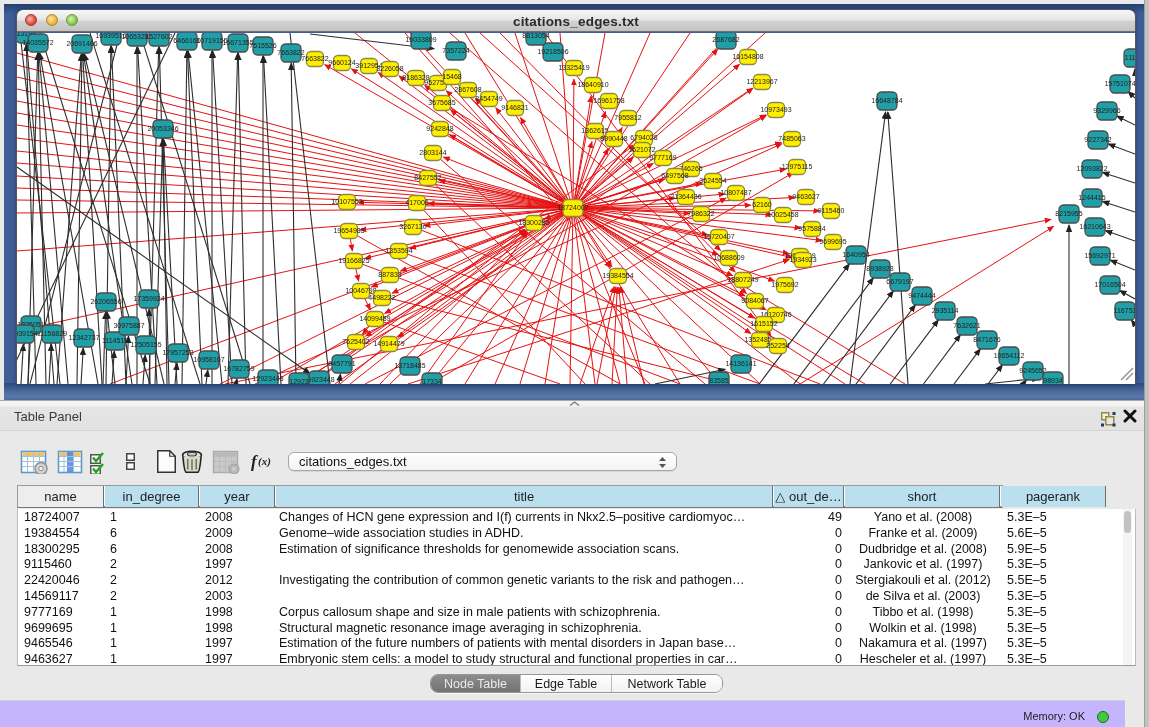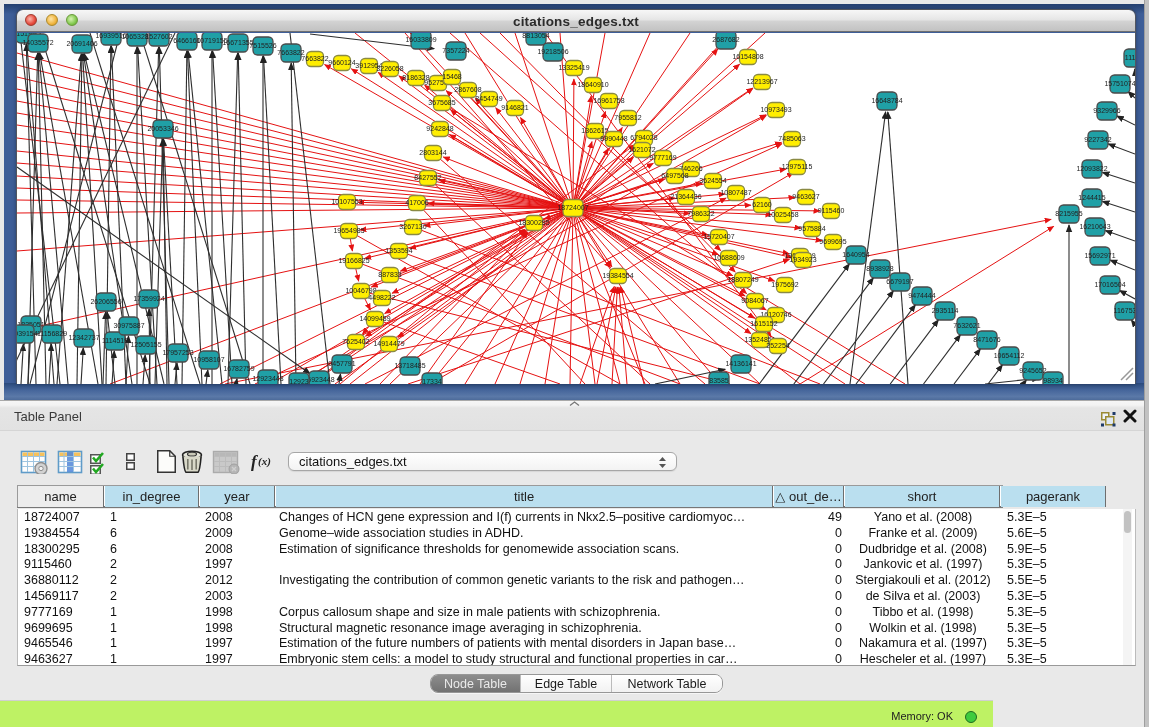--- a/index.html
+++ b/index.html
@@ -45,21 +45,21 @@
 .c6 { left:989px;width:92px; }
 #vscroll { position:absolute; left:1105px; top:0; width:9px; height:157px; background:#f4f4f4; }
 #vthumb { position:absolute; left:1px; top:2px; width:7px; height:22px; background:#c2c2c2; border-radius:4px; }
 #tabs { position:absolute; left:430px; top:274px; height:19px; border:1px solid #979797;
   border-radius:8px; overflow:hidden; display:flex;
   box-shadow:0 1px 0 rgba(255,255,255,.6); }
 .tab { height:19px; font-size:12.5px; line-height:18px; text-align:center; }
 #tab1 { width:89px; background:linear-gradient(180deg,#8d8d8d,#6f6f6f); color:#eaeaea; }
 #tab2 { width:91px; background:linear-gradient(180deg,#ffffff,#f0f0f0); color:#1a1a1a; border-left:1px solid #bbb; }
 #tab3 { width:111px; background:linear-gradient(180deg,#ffffff,#f0f0f0); color:#1a1a1a; border-left:1px solid #bbb; }
-#statusbar { position:absolute; left:0; top:300px; width:993px; height:27px; background:#bef264;
+#statusbar { position:absolute; left:0; top:300px; width:1125px; height:27px; background:#c4b5fd;
   border-top:1px solid #cfcfcf; }
 #mem { position:absolute; right:40px; top:9px; font-size:11px; color:#222; }
 #memdot { position:absolute; right:16px; top:10px; width:12px; height:12px; border-radius:50%;
   background:#3ecb3e; border:1.5px solid #1f6b1f; }
 .icon { position:absolute; top:46px; }
 </style></head>
 <body>
 <div id="stage">
 <div id="desktop"></div>
 <div id="deskbot"></div>
@@ -679,21 +679,21 @@
         </div>
         <div class="tr">
           <div class="c c0">9115460</div>
           <div class="c c1">2</div>
           <div class="c c2">1997</div>
           <div class="c c4">0</div>
           <div class="c c5">Jankovic et al. (1997)</div>
           <div class="c c6">5.3E–5</div>
         </div>
         <div class="tr">
-          <div class="c c0">36880112</div>
+          <div class="c c0">22420046</div>
           <div class="c c1">2</div>
           <div class="c c2">2012</div>
           <div class="c c3">Investigating the contribution of common genetic variants to the risk and pathogen…</div>
           <div class="c c4">0</div>
           <div class="c c5">Stergiakouli et al. (2012)</div>
           <div class="c c6">5.5E–5</div>
         </div>
         <div class="tr">
           <div class="c c0">14569117</div>
           <div class="c c1">2</div>

